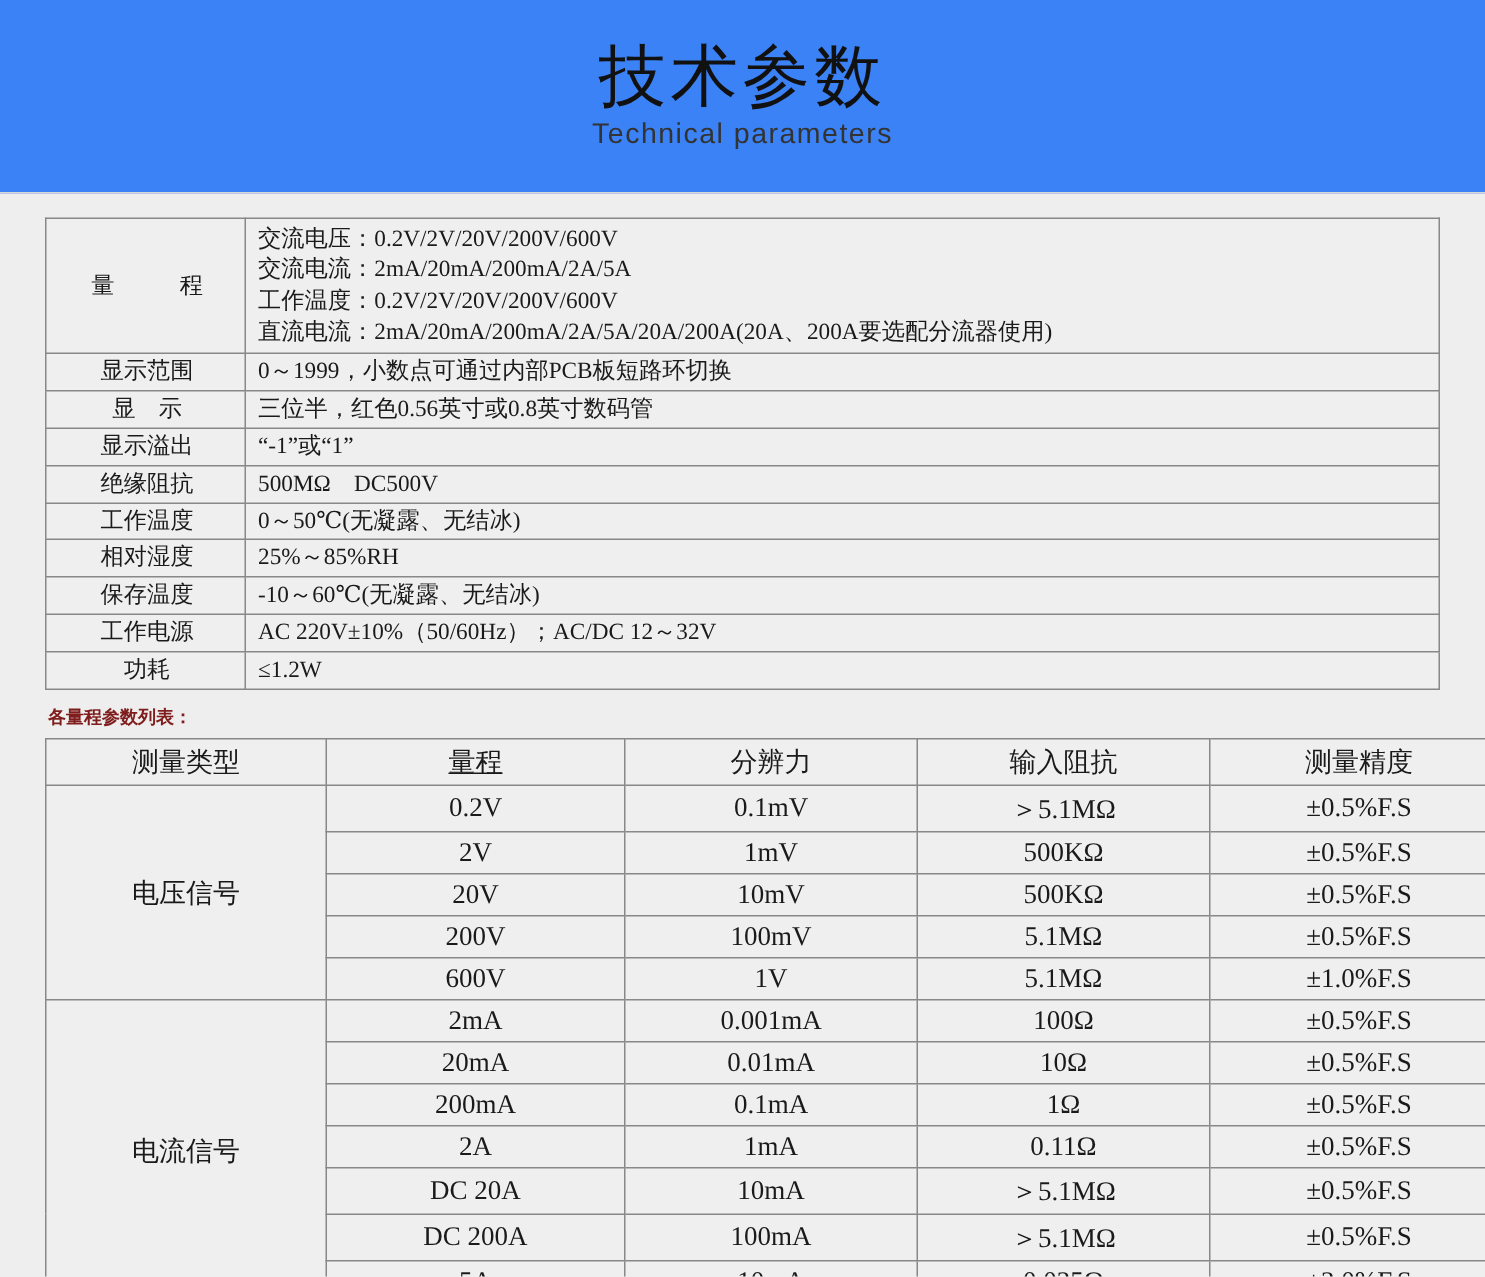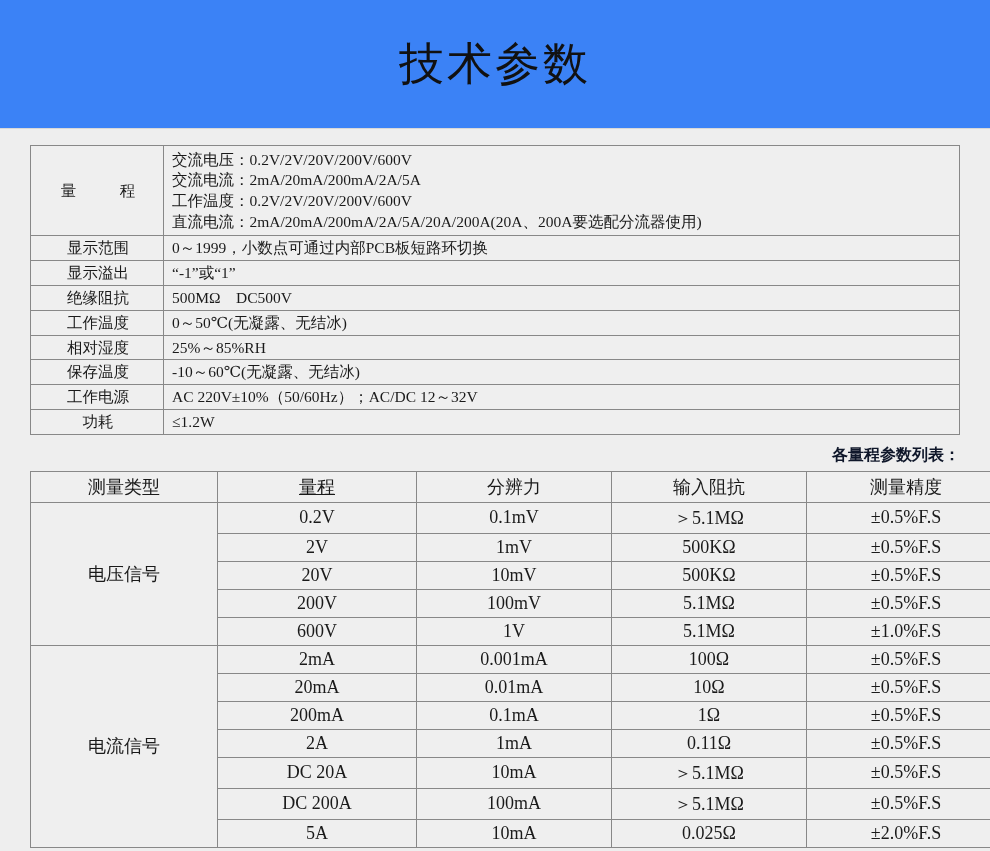--- a/index.html
+++ b/index.html
@@ -76,24 +76,23 @@
   td.value {
     text-align: left;
   }
   td.value .line {
     padding: 1.5px 0;
   }
   
   .subheading {
     font-family: "Liberation Sans", "DejaVu Sans", sans-serif;
     font-weight: bold;
-    font-size: 16px;
+    font-size: 12px;
     margin: 10px 0 5px 2px;
-    color: #0f172a;
-    text-align: right;
+    color: #7f1d1d;
   }
   
   table.ranges td, table.ranges th {
     border: 1px solid #888;
     font-size: 18px;
     padding: 3px 4px;
     text-align: center;
     background: #efefef;
     font-weight: normal;
     vertical-align: middle;
@@ -107,40 +106,45 @@
   .col-imp { width: 186px; }
   .col-acc { width: 190px; }
 </style>
 </head>
 <body>
 
 <div class="page">
 
   <div class="header">
     <div class="header-title">技术参数</div>
+    <div class="header-sub">Technical parameters</div>
   </div>
 
   <div class="content">
 
     <table class="spec">
       <tbody>
         <tr>
           <td class="label spaced">量　程</td>
           <td class="value">
             <div class="line">交流电压：0.2V/2V/20V/200V/600V</div>
             <div class="line">交流电流：2mA/20mA/200mA/2A/5A</div>
             <div class="line">工作温度：0.2V/2V/20V/200V/600V</div>
             <div class="line">直流电流：2mA/20mA/200mA/2A/5A/20A/200A(20A、200A要选配分流器使用)</div>
           </td>
         </tr>
         <tr>
           <td class="label">显示范围</td>
           <td class="value">0～1999，小数点可通过内部PCB板短路环切换</td>
         </tr>
         <tr>
+          <td class="label">显　示</td>
+          <td class="value">三位半，红色0.56英寸或0.8英寸数码管</td>
+        </tr>
+        <tr>
           <td class="label">显示溢出</td>
           <td class="value">“-1”或“1”</td>
         </tr>
         <tr>
           <td class="label">绝缘阻抗</td>
           <td class="value">500MΩ　DC500V</td>
         </tr>
         <tr>
           <td class="label">工作温度</td>
           <td class="value">0～50℃(无凝露、无结冰)</td>

